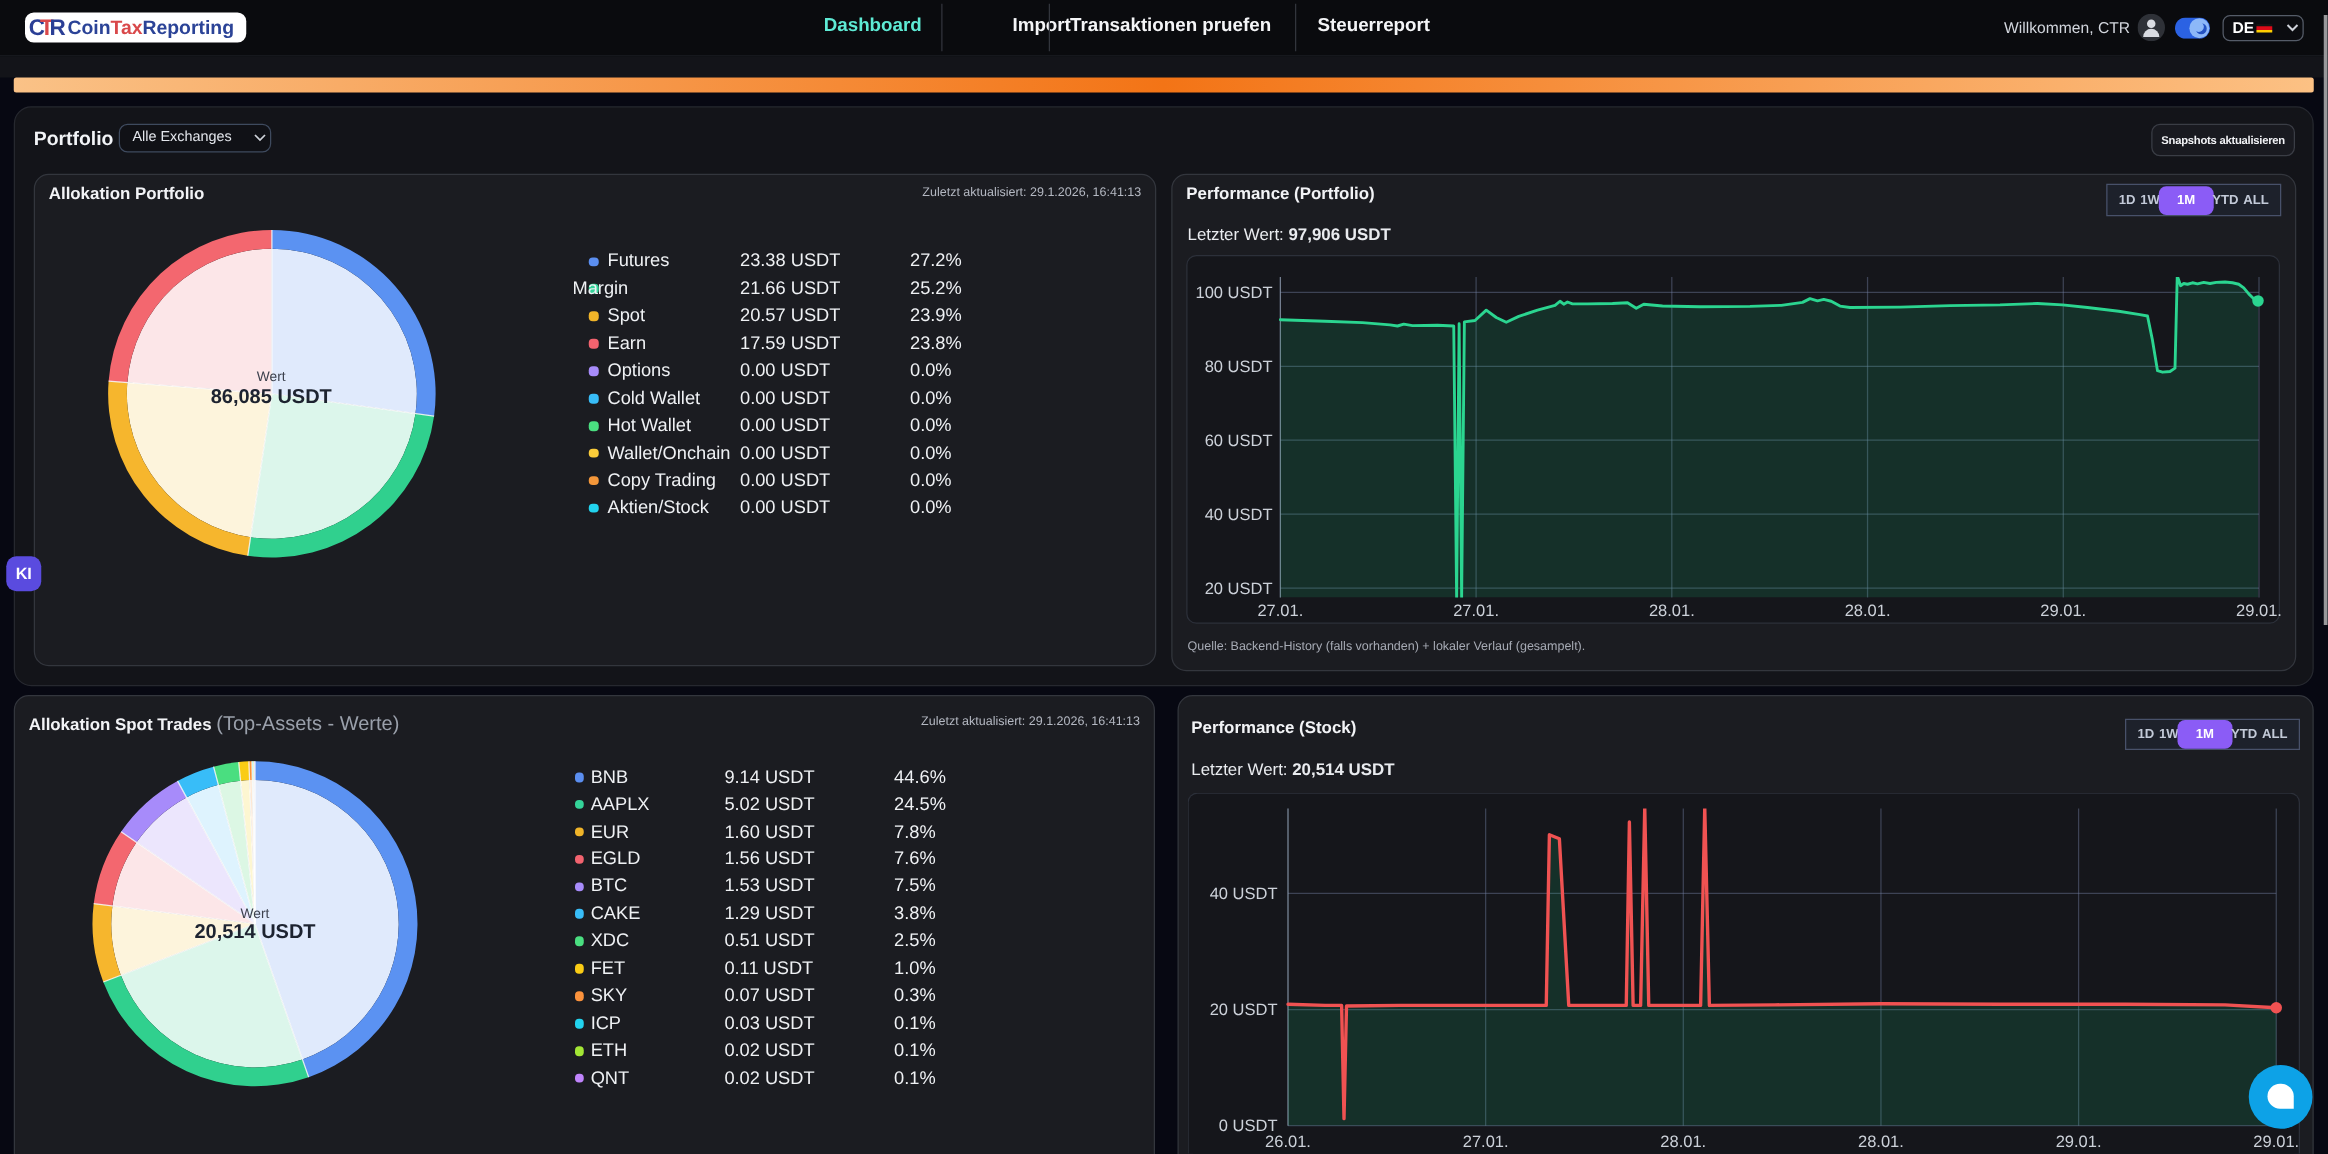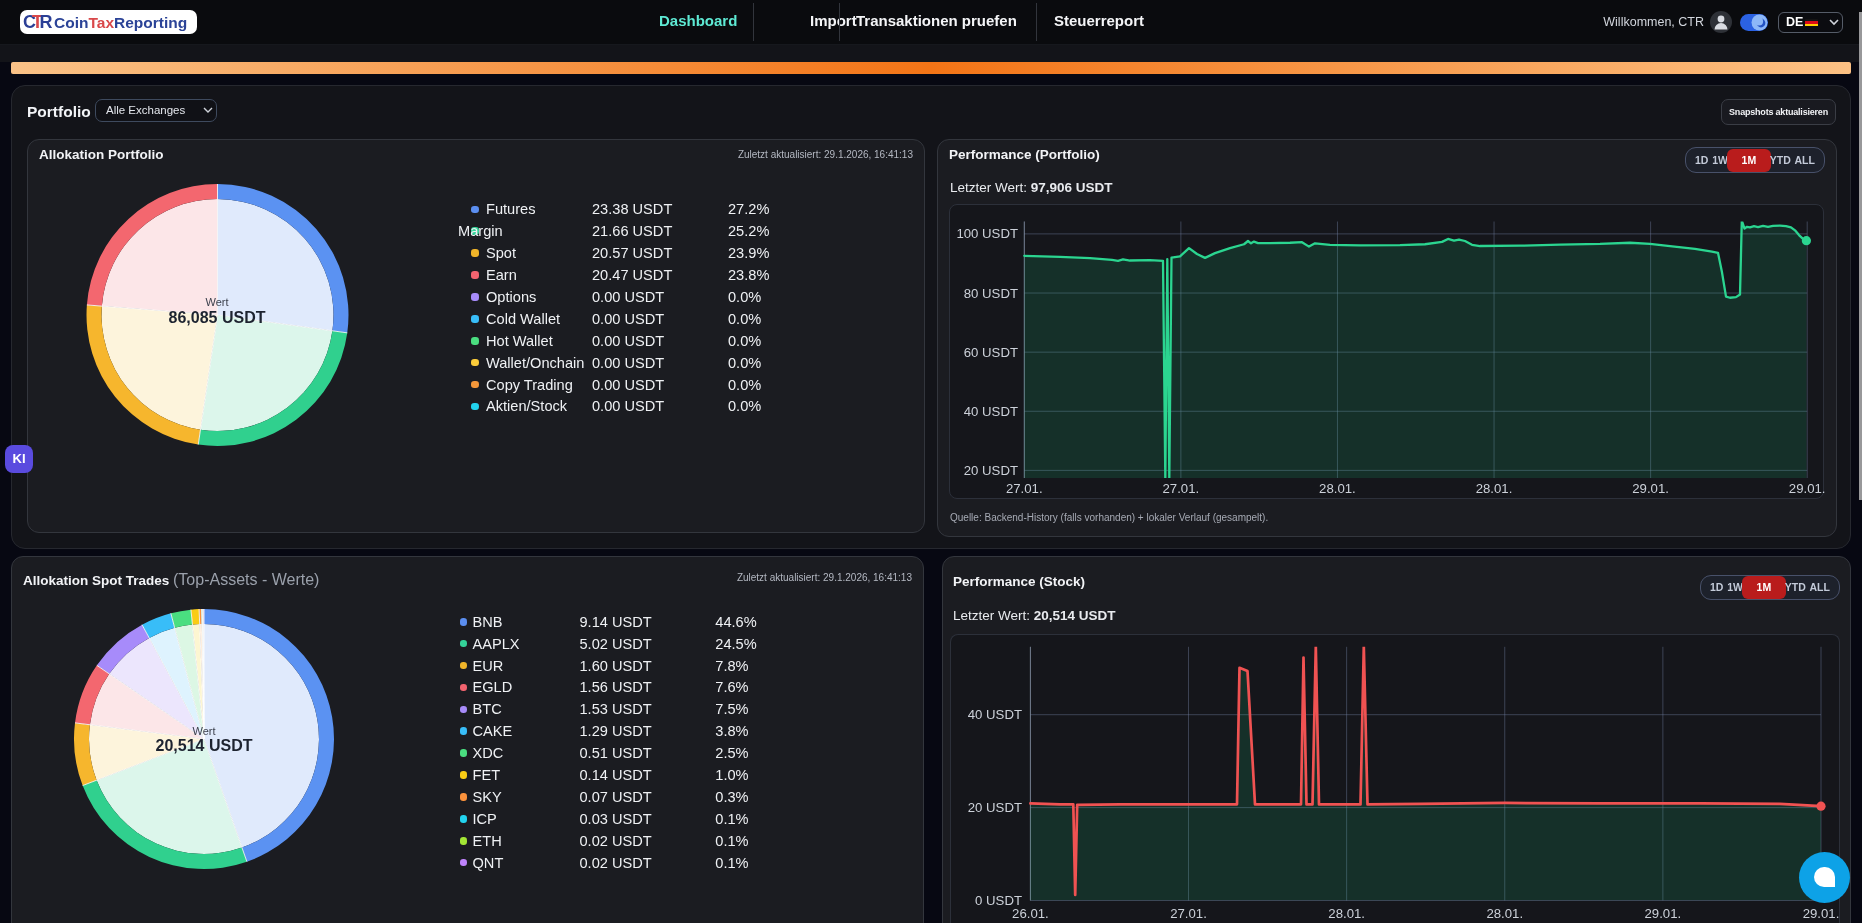--- a/index.html
+++ b/index.html
@@ -13,24 +13,24 @@
 .card0 { position:absolute; left:11px; top:85px; width:1840px; height:464px;
   background:#131419; border:1px solid #26282f; border-radius:14px; }
 .card { position:absolute; background:#1b1c21; border:1px solid #33363d; border-radius:12px; }
 .ctitle { position:absolute; font-size:13.5px; font-weight:bold; color:#f2f3f6; }
 .csub { font-size:16px; font-weight:normal; color:#9aa0ab; }
 .zul { position:absolute; font-size:10px; color:#b4b8c2; }
 .lrow { position:absolute; left:0; width:100%; height:22px; line-height:22px;
   font-size:14.6px; color:#eff1f4;text-align:right; }
 .dot { position:absolute; top:7.3px; width:7.6px; height:7.6px; border-radius:3.2px; }
 .lrow span { position:absolute; }
-.btngroup { position:absolute; background:#1d212b; border:1px solid #48516a; border-radius:11px;
+.btngroup { position:absolute; background:#1d212b; border:1px solid #48516a; border-radius:0;
   display:flex; align-items:center; justify-content:space-between; padding:0 9px !important; }
 .btn { font-size:10.5px; font-weight:bold; color:#c3cad8; text-align:center; line-height:23px; white-space:nowrap; }
-.btn.active { background:#b91c1c; color:#fff; border-radius:6px; padding:0 15px; margin:0 -5px; }
+.btn.active { background:#8b5cf6; color:#fff; border-radius:6px; padding:0 15px; margin:0 -5px; }
 .navitem { font-size:15px; font-weight:bold; color:#f4f5f7; position:absolute; top:12px; }
 .navsep { position:absolute; top:3px; height:38px; width:1px; background:#32353c; }
 </style></head>
 <body>
 <div id="header">
   <div class="abs" style="left:20px;top:10px;width:177px;height:24px;background:#ffffff;border-radius:7px;"></div>
   <svg class="abs" style="left:20px;top:10px;" width="177" height="24" viewBox="0 0 177 24">
     <text x="3" y="18" font-size="18" font-weight="bold" fill="#2b3f96">C</text>
     <text x="12" y="18" font-size="18" font-weight="bold" fill="#d9484a">T</text>
     <text x="19.5" y="18" font-size="18" font-weight="bold" fill="#2b3f96">R</text>
@@ -111,21 +111,21 @@
   </div>
 <div class="lrow" style="top:242.1px">
     <span class="dot" style="left:471.4px;background:#f0b429"></span>
     <span class="lname" style="left:486px">Spot</span>
     <span class="lval" style="left:592px">20.57 USDT</span>
     <span class="lpct" style="left:728px">23.9%</span>
   </div>
 <div class="lrow" style="top:264.0px">
     <span class="dot" style="left:471.4px;background:#f2636f"></span>
     <span class="lname" style="left:486px">Earn</span>
-    <span class="lval" style="left:592px">20.47 USDT</span>
+    <span class="lval" style="left:592px">17.59 USDT</span>
     <span class="lpct" style="left:728px">23.8%</span>
   </div>
 <div class="lrow" style="top:285.9px">
     <span class="dot" style="left:471.4px;background:#a78bfa"></span>
     <span class="lname" style="left:486px">Options</span>
     <span class="lval" style="left:592px">0.00 USDT</span>
     <span class="lpct" style="left:728px">0.0%</span>
   </div>
 <div class="lrow" style="top:307.8px">
     <span class="dot" style="left:471.4px;background:#38bdf8"></span>
@@ -285,21 +285,21 @@
   </div>
 <div class="lrow" style="top:742.1px">
     <span class="dot" style="left:459.5px;background:#4ade80"></span>
     <span class="lname" style="left:472.5px">XDC</span>
     <span class="lval" style="left:579.5px">0.51 USDT</span>
     <span class="lpct" style="left:715.3px">2.5%</span>
   </div>
 <div class="lrow" style="top:764.0px">
     <span class="dot" style="left:459.5px;background:#facc15"></span>
     <span class="lname" style="left:472.5px">FET</span>
-    <span class="lval" style="left:579.5px">0.14 USDT</span>
+    <span class="lval" style="left:579.5px">0.11 USDT</span>
     <span class="lpct" style="left:715.3px">1.0%</span>
   </div>
 <div class="lrow" style="top:785.9px">
     <span class="dot" style="left:459.5px;background:#fb923c"></span>
     <span class="lname" style="left:472.5px">SKY</span>
     <span class="lval" style="left:579.5px">0.07 USDT</span>
     <span class="lpct" style="left:715.3px">0.3%</span>
   </div>
 <div class="lrow" style="top:807.8px">
     <span class="dot" style="left:459.5px;background:#22d3ee"></span>

